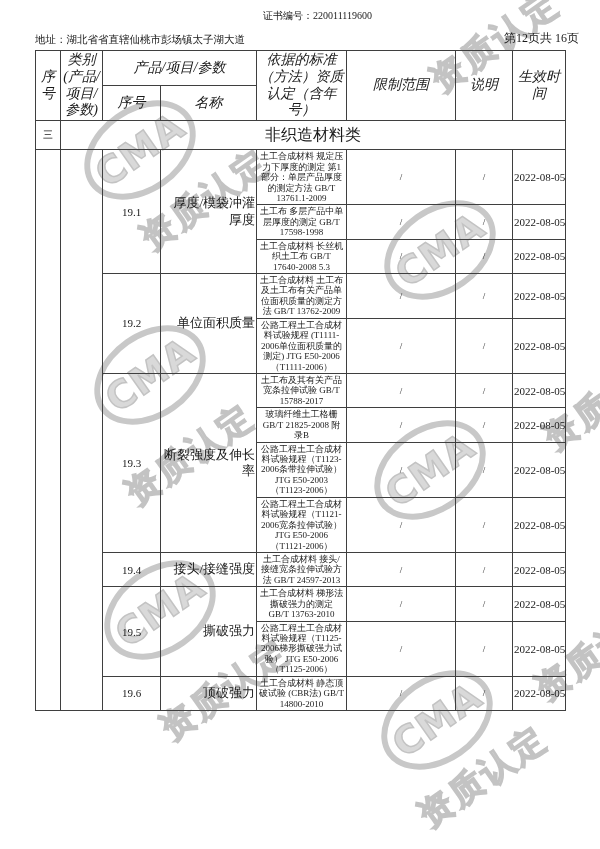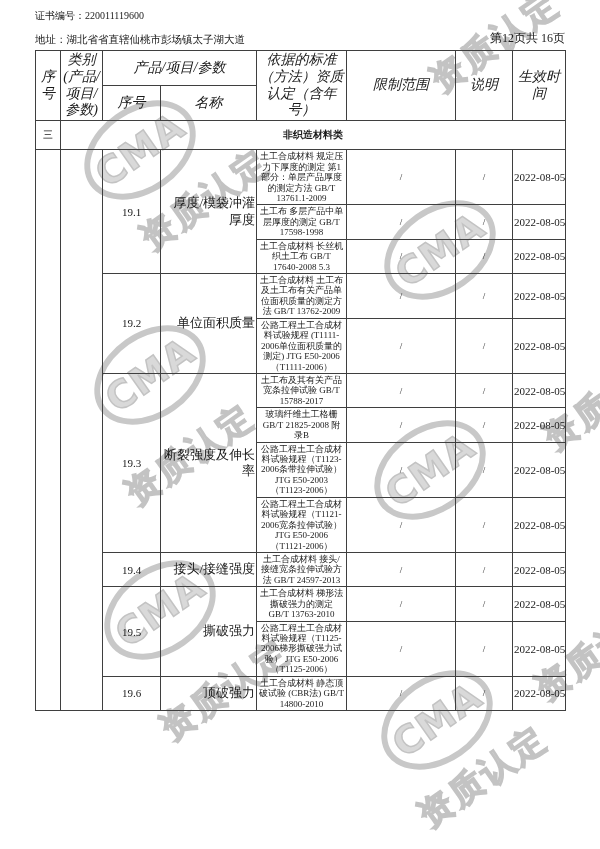--- a/index.html
+++ b/index.html
@@ -30,39 +30,39 @@
     color:#d9d9d9; -webkit-text-stroke:1.5px #c3c3c3;
   }
 
   
   .content { position:relative; z-index:1; }
   .title {
     margin:34px 30px 0 30px; text-align:center;
     font-size:13.5px; font-weight:bold; line-height:1.25;
   }
   .title .u { text-decoration:underline; }
-  .meta1 { margin:9px 0 0 35px; font-size:10px; }
+  .meta1 { margin:9px 0 0 35px; font-size:10px;text-align:center; }
   .meta-row {
     display:flex; justify-content:space-between; align-items:flex-end;
-    margin:7px 35px 3px 35px; font-size:10.5px;text-align:center;
+    margin:7px 21px 3px 35px; font-size:10.5px;text-align:center;
   }
   .page-ind { font-size:12px; }
 
   table.cap {
     border-collapse:collapse; margin-left:35px; width:530px;
     table-layout:fixed; background:transparent;
   }
   .cap th, .cap td {
     border:1px solid #3f3f3f; padding:1px 1px;
     text-align:center; vertical-align:middle; font-weight:normal;
     overflow:hidden; word-break:break-word;
   }
   .cap thead th { font-size:14px; line-height:1.2; height:21px;font-style:italic; }
   td.cat-idx { font-size:10px; height:26px; }
-  td.cat-label { font-size:10px;font-weight:bold; }
+  td.cat-label { font-size:16px; }
   td.grp-no { font-size:11px; }
   td.grp-name { font-size:13px; line-height:1.25;text-align:right; }
   td.std { font-size:9px; line-height:1.16; padding:1px 2px; }
   td.slash { font-size:9px; }
   td.date { font-size:11px; white-space:nowrap; }
 </style>
 </head>
 <body>
 
 <div class="page">

